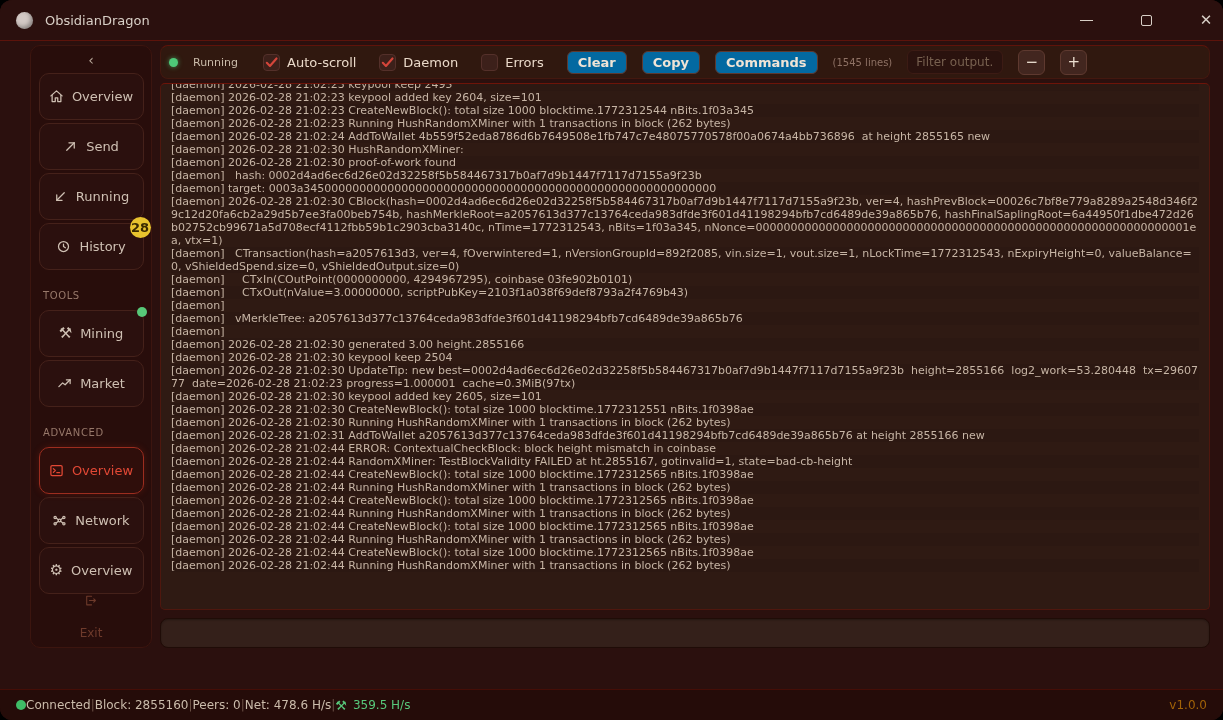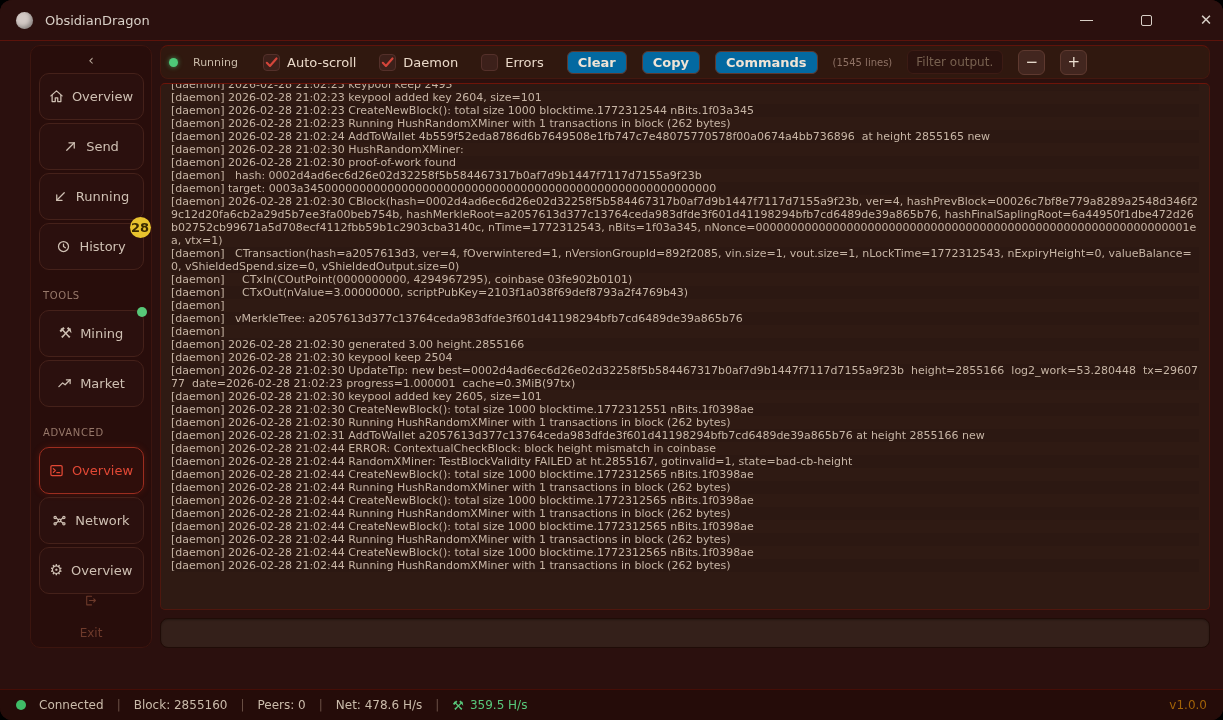--- a/index.html
+++ b/index.html
@@ -83,21 +83,21 @@
   .log-line:nth-child(odd) { background:rgba(0,0,0,.05); }
 
   .cmd-input { flex:none; height:30px; margin-top:8px; background:#34201a;
                border:1px solid #1f0c07; border-radius:8px; color:#cbb8a6;
                font-size:12px; padding:0 10px; font-family:inherit; outline:none;
                box-shadow:inset 0 1px 2px rgba(0,0,0,.3); }
 
   
   .statusbar { position:absolute; left:0; right:0; bottom:0; height:31px; background:#250c09;
                border-top:1px solid #450e07; display:flex; align-items:center;
-               padding:0 16px; gap:13px; font-size:12px; color:#cbbcab; }
+               padding:0 16px; font-size:12px; color:#cbbcab; }
   .sb-dot { width:10px; height:10px; border-radius:50%; background:#3fbc67; flex:none; }
   .sb-sep { color:#6b5146; }
   .sb-green { color:#58c87b; display:flex; align-items:center; gap:6px; }
   .sb-green .glyph { font-size:13px; }
   .sb-version { margin-left:auto; color:#a16207; }
 </style>
 </head>
 <body>
 
 <div class="window">

